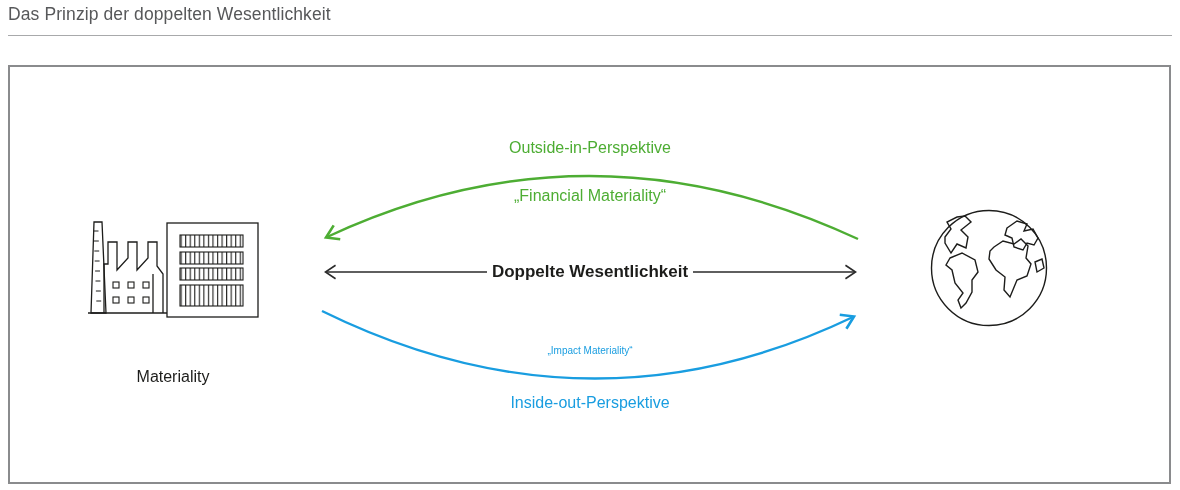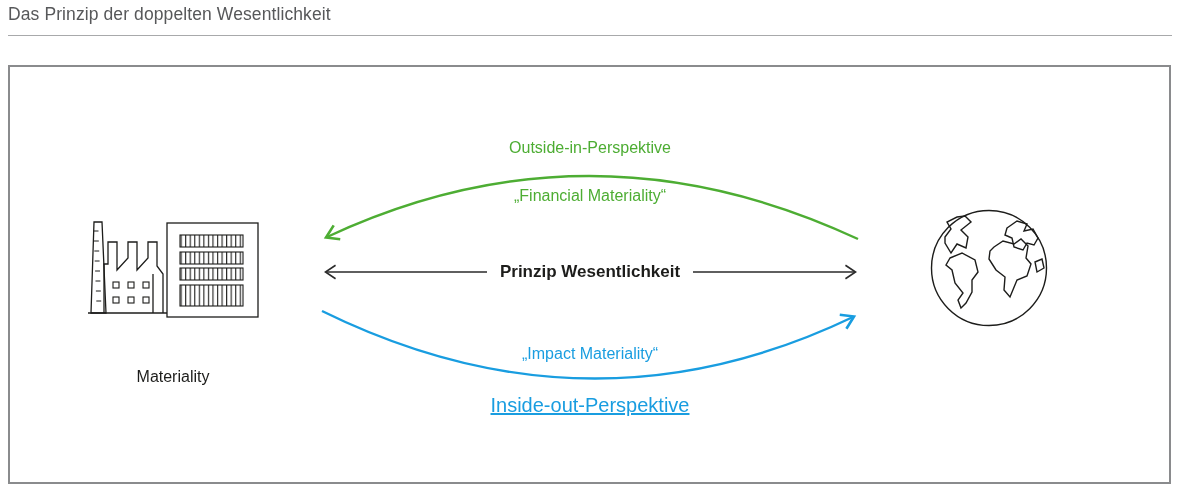--- a/index.html
+++ b/index.html
@@ -50,22 +50,22 @@
     width: 124px; height: 124px;
   }
   .lbl {
     position: absolute;
     text-align: center;
     white-space: nowrap;
   }
   .lbl-outside-in   { left: 440px; top: 139px; width: 300px; font-size: 16px; }
   .lbl-financial    { left: 440px; top: 187px; width: 300px; font-size: 16px; }
   .lbl-center       { left: 430px; top: 262px; width: 320px; font-size: 17px; font-weight: 600; color: #1d1d1b; }
-  .lbl-impact       { left: 440px; top: 345px; width: 300px; font-size: 16px; }
-  .lbl-inside-out   { left: 440px; top: 394px; width: 300px; font-size: 20px; text-decoration: underline; }
+  .lbl-impact       { left: 440px; top: 345px; width: 300px; font-size: 10px; }
+  .lbl-inside-out   { left: 440px; top: 394px; width: 300px; font-size: 16px; }
   .lbl-unternehmen  { left: 73px;  top: 368px; width: 200px; font-size: 16px; color: #1d1d1b; }
   .lbl-umwelt       { left: 889px; top: 368px; width: 200px; font-size: 16px; color: #1d1d1b; }
   .c-green { color: #4dad33; }
   .c-blue  { color: #199de0; }
 </style>
 </head>
 <body>
 
 <div class="canvas">
 
@@ -137,18 +137,18 @@
       </marker>
     </defs>
     <path d="M 858 239 Q 590 114 327 237" fill="none" stroke-width="2.4" marker-end="url(#mGreen)" stroke="#4dad33"></path>
     <path d="M 322 311 Q 590 443 853 317" fill="none" stroke-width="2.4" marker-end="url(#mBlue)" stroke="#199de0"></path>
     <path d="M 487 272 L 326 272" fill="none" stroke-width="1.4" marker-end="url(#mBlack)" stroke="#2a2a2a"></path>
     <path d="M 693 272 L 855 272" fill="none" stroke-width="1.4" marker-end="url(#mBlack)" stroke="#2a2a2a"></path>
   </svg>
 
   <div class="lbl lbl-outside-in c-green">Outside-in-Perspektive</div>
   <div class="lbl lbl-financial c-green">„Financial Materiality“</div>
-  <div class="lbl lbl-center">Prinzip Wesentlichkeit</div>
+  <div class="lbl lbl-center">Doppelte Wesentlichkeit</div>
   <div class="lbl lbl-impact c-blue">„Impact Materiality“</div>
   <div class="lbl lbl-inside-out c-blue">Inside-out-Perspektive</div>
   <div class="lbl lbl-unternehmen">Materiality</div>
 
 </div>
 
 </body></html>

